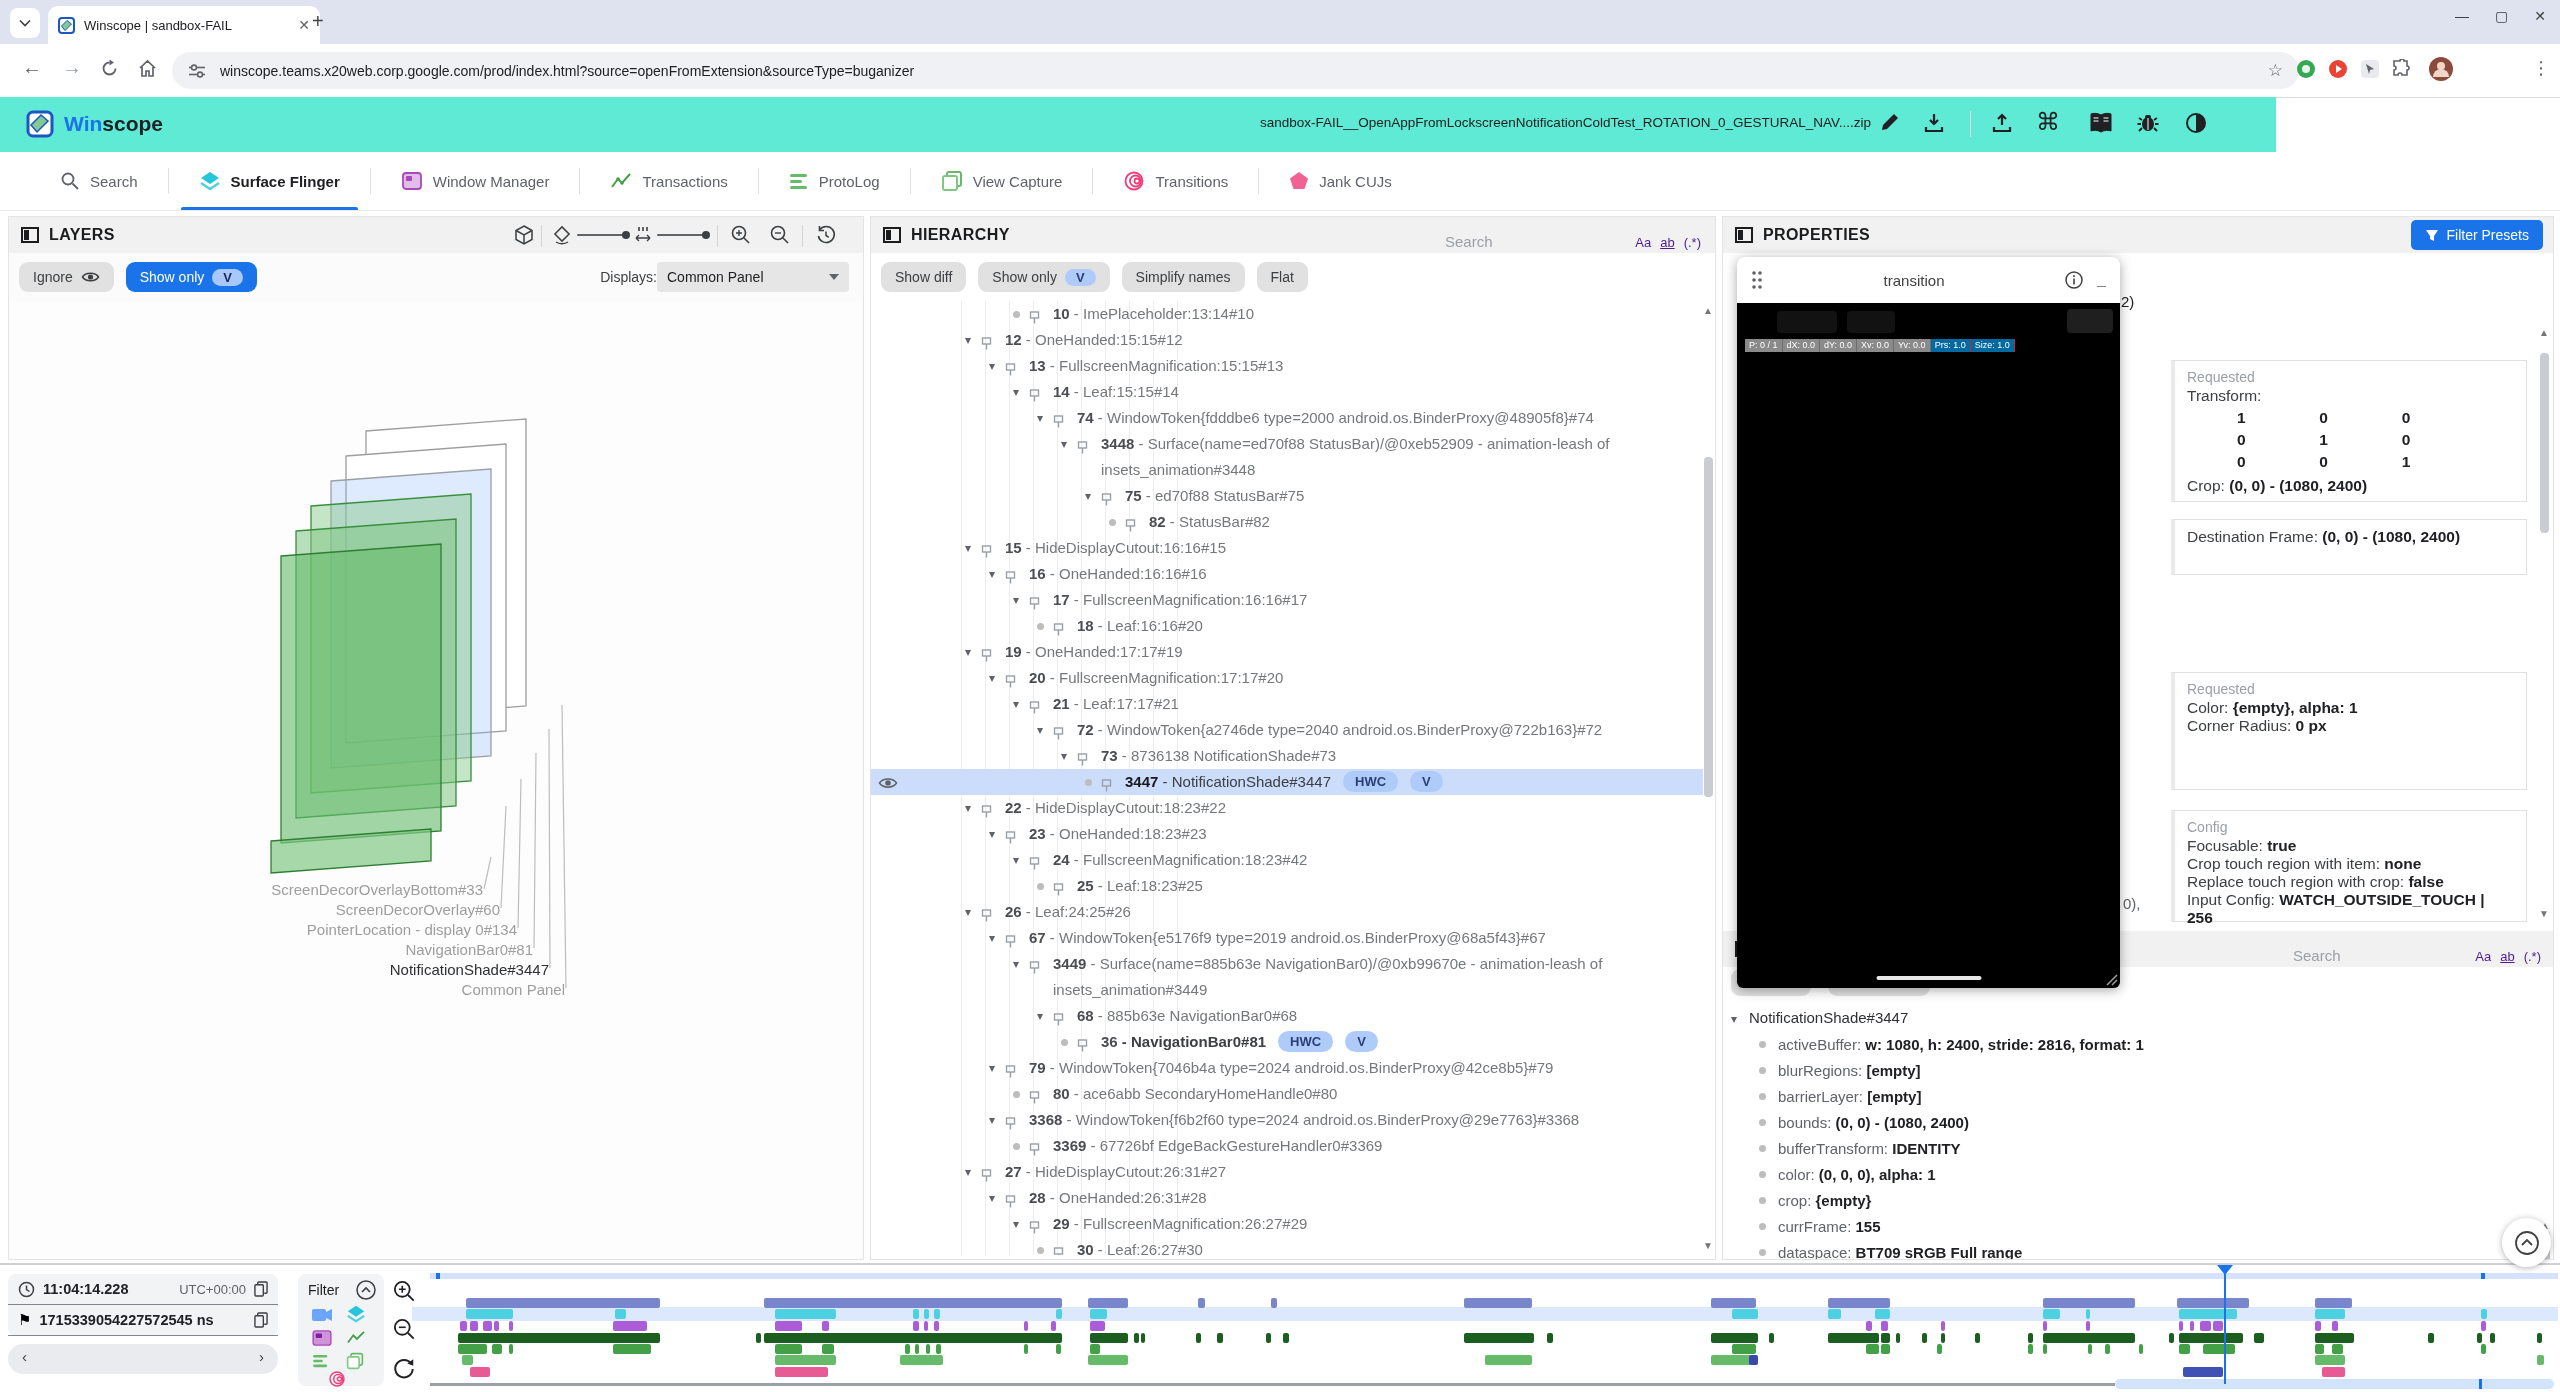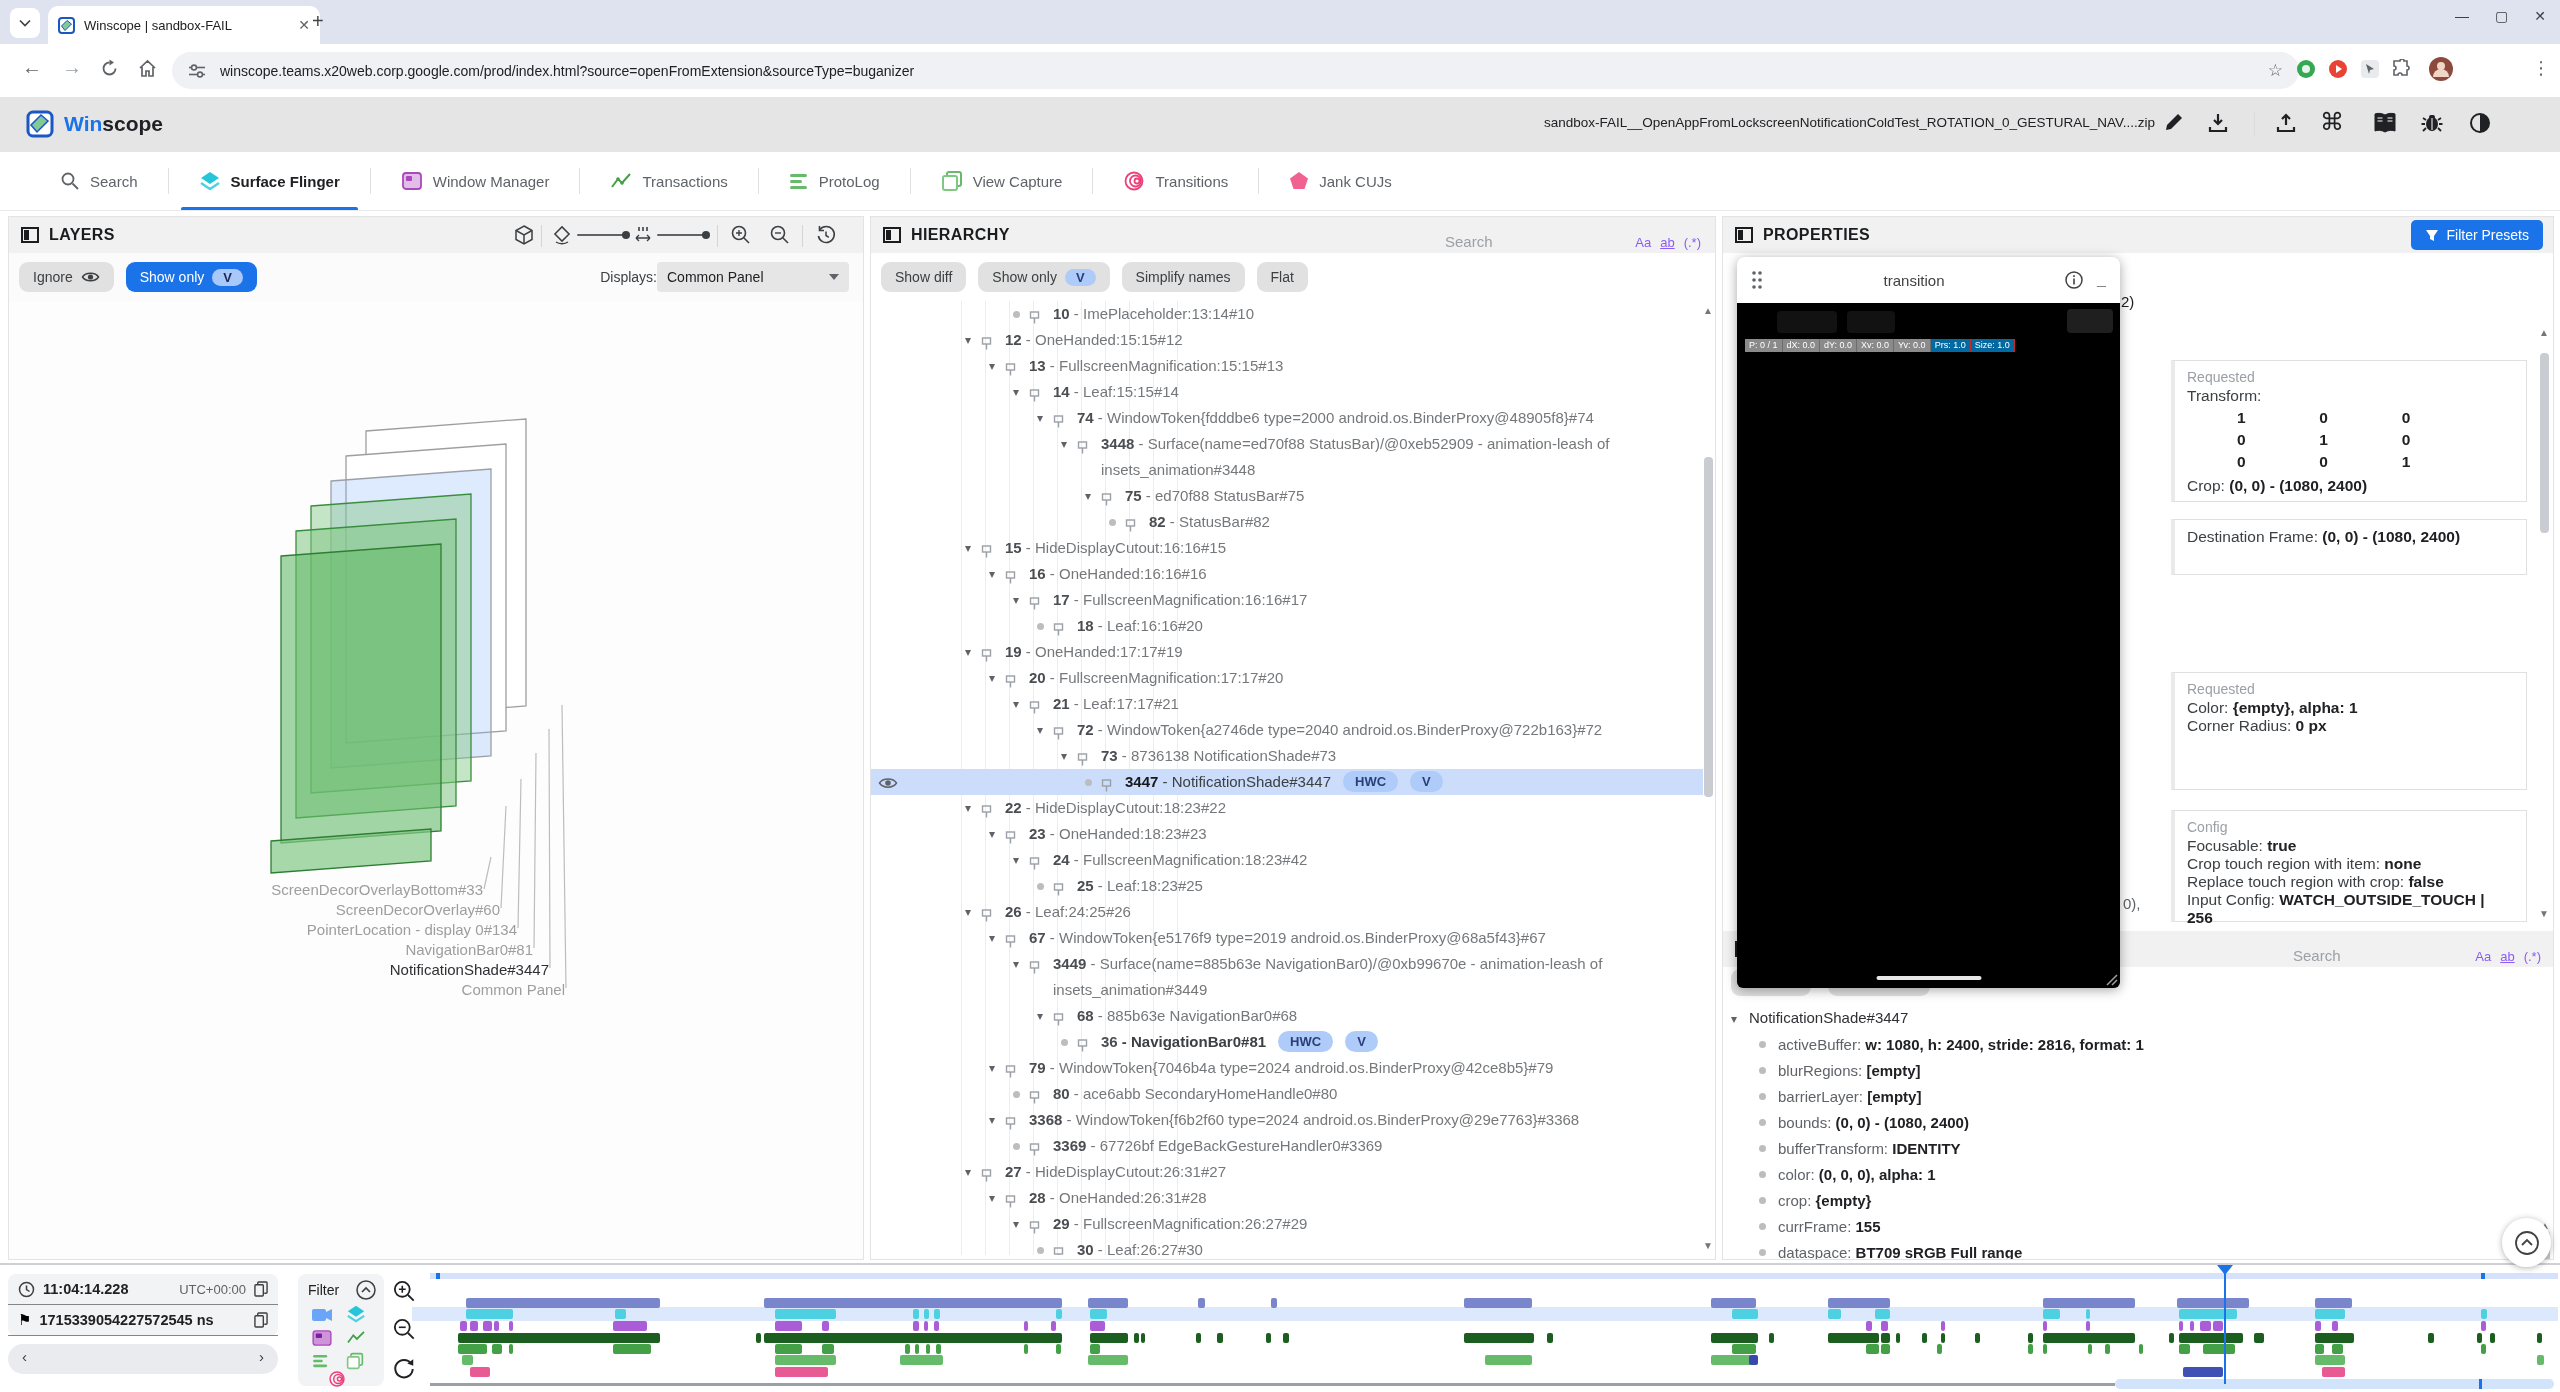--- a/index.html
+++ b/index.html
@@ -15,21 +15,21 @@
   #tab .close{color:#5F6368;font-size:14px;margin-left:auto;}
   #newtab{position:absolute;left:312px;top:10px;font-size:20px;color:#444;}
   #winctl{position:absolute;right:14px;top:8px;display:flex;gap:26px;color:#3C4043;font-size:14px;}
   #toolbar{position:absolute;left:0;top:44px;width:2560px;height:53px;background:#fff;border-bottom:1px solid #DADCE0;}
   .tbico{position:absolute;top:12px;color:#5F6368;font-size:20px;}
   #urlpill{position:absolute;left:172px;top:8px;width:2095px;height:37px;background:#EFF1F4;border-radius:19px;display:flex;align-items:center;padding:0 16px;gap:14px;}
   #urlpill .url{font-size:14px;color:#202124;white-space:nowrap;overflow:hidden;flex:1;}
   #urlpill .star{color:#5F6368;font-size:17px;}
   .extico{position:absolute;top:15px;}
   
-  #appheader{position:absolute;left:0;top:97px;width:2560px;height:55px;background:#e5e5e5;}
+  #appheader{position:absolute;left:0;top:97px;width:2276px;height:55px;background:#5eead4;}
   #brand{position:absolute;left:26px;top:13px;display:flex;align-items:center;gap:10px;font-size:21px;font-weight:bold;}
   #brand .win{color:#1A73E8;} #brand .scope{color:#202124;}
   #tracefile{position:absolute;right:405px;top:18px;font-size:13.5px;color:#202124;white-space:nowrap;}
   .hdico{position:absolute;top:14px;color:#202124;}
   .hdivider{position:absolute;top:14px;width:1px;height:26px;background:#DADCE0;}
   
   #navbar{position:absolute;left:0;top:152px;width:2560px;height:58px;background:#fff;border-bottom:1px solid #E8EAED;display:flex;align-items:stretch;padding-left:30px;}
   .ntab{display:flex;align-items:center;gap:10px;padding:0 30px;font-size:15px;color:#5F6368;position:relative;}
   .ntab.active{color:#202124;font-weight:bold;}
   .ntab.active:after{content:"";position:absolute;left:12px;right:12px;bottom:0;height:3px;background:#1A73E8;border-radius:2px 2px 0 0;}
@@ -53,21 +53,21 @@
   #lsub{position:absolute;left:0;top:36px;width:100%;height:48px;background:#FBFBFB;display:flex;align-items:center;padding-left:10px;gap:12px;box-sizing:border-box;}
   #displays{position:absolute;right:14px;top:9px;display:flex;align-items:center;font-size:14px;color:#3C4043;}
   #displays .dd{width:172px;height:30px;background:#E6E6E6;border-radius:4px;display:flex;align-items:center;padding:0 10px;font-size:14px;color:#202124;justify-content:space-between;}
   #lcanvas{position:absolute;left:0;top:84px;right:0;bottom:0;background:#FDFDFD;overflow:hidden;}
   .scene-label{position:absolute;font-size:15px;color:#9E9E9E;white-space:nowrap;}
   .scene-label.dark{color:#2F3033;font-weight:500;}
   
   #hsearch{position:absolute;right:14px;top:3px;width:256px;}
   .searchline{border-bottom:1px solid #8f9397;display:flex;align-items:flex-end;height:30px;padding-bottom:4px;}
   .searchline .ph{color:#9AA0A6;font-size:15px;flex:1;}
-  .mtog{font-size:13px;color:#8b5cf6;margin-left:9px;}
+  .mtog{font-size:13px;color:#4c1d95;margin-left:9px;}
   .mtog.u{text-decoration:underline;}
   #hchips{position:absolute;left:0;top:36px;width:100%;height:48px;background:#fff;display:flex;align-items:center;padding-left:10px;gap:12px;box-sizing:border-box;}
   #tree{position:absolute;left:0;top:84px;right:12px;bottom:4px;overflow:hidden;font-size:15px;color:#75787B;}
   #tree .guides{position:absolute;left:90px;top:0;width:240px;height:100%;background:repeating-linear-gradient(to right,#EDEDED 0 1px,transparent 1px 24px);}
   .trow{position:relative;line-height:26px;padding-right:8px;}
   .trow b{color:#4A4D51;font-weight:bold;}
   .trow .tw{position:absolute;top:0;width:18px;text-align:center;color:#5F6368;font-size:12px;}
   .trow .pin{position:absolute;top:5px;}
   .trow .dot{display:inline-block;width:7px;height:7px;border-radius:50%;background:#BDBDBD;}
   .trow.sel{background:#CBDDFB;color:#3C4043;}

